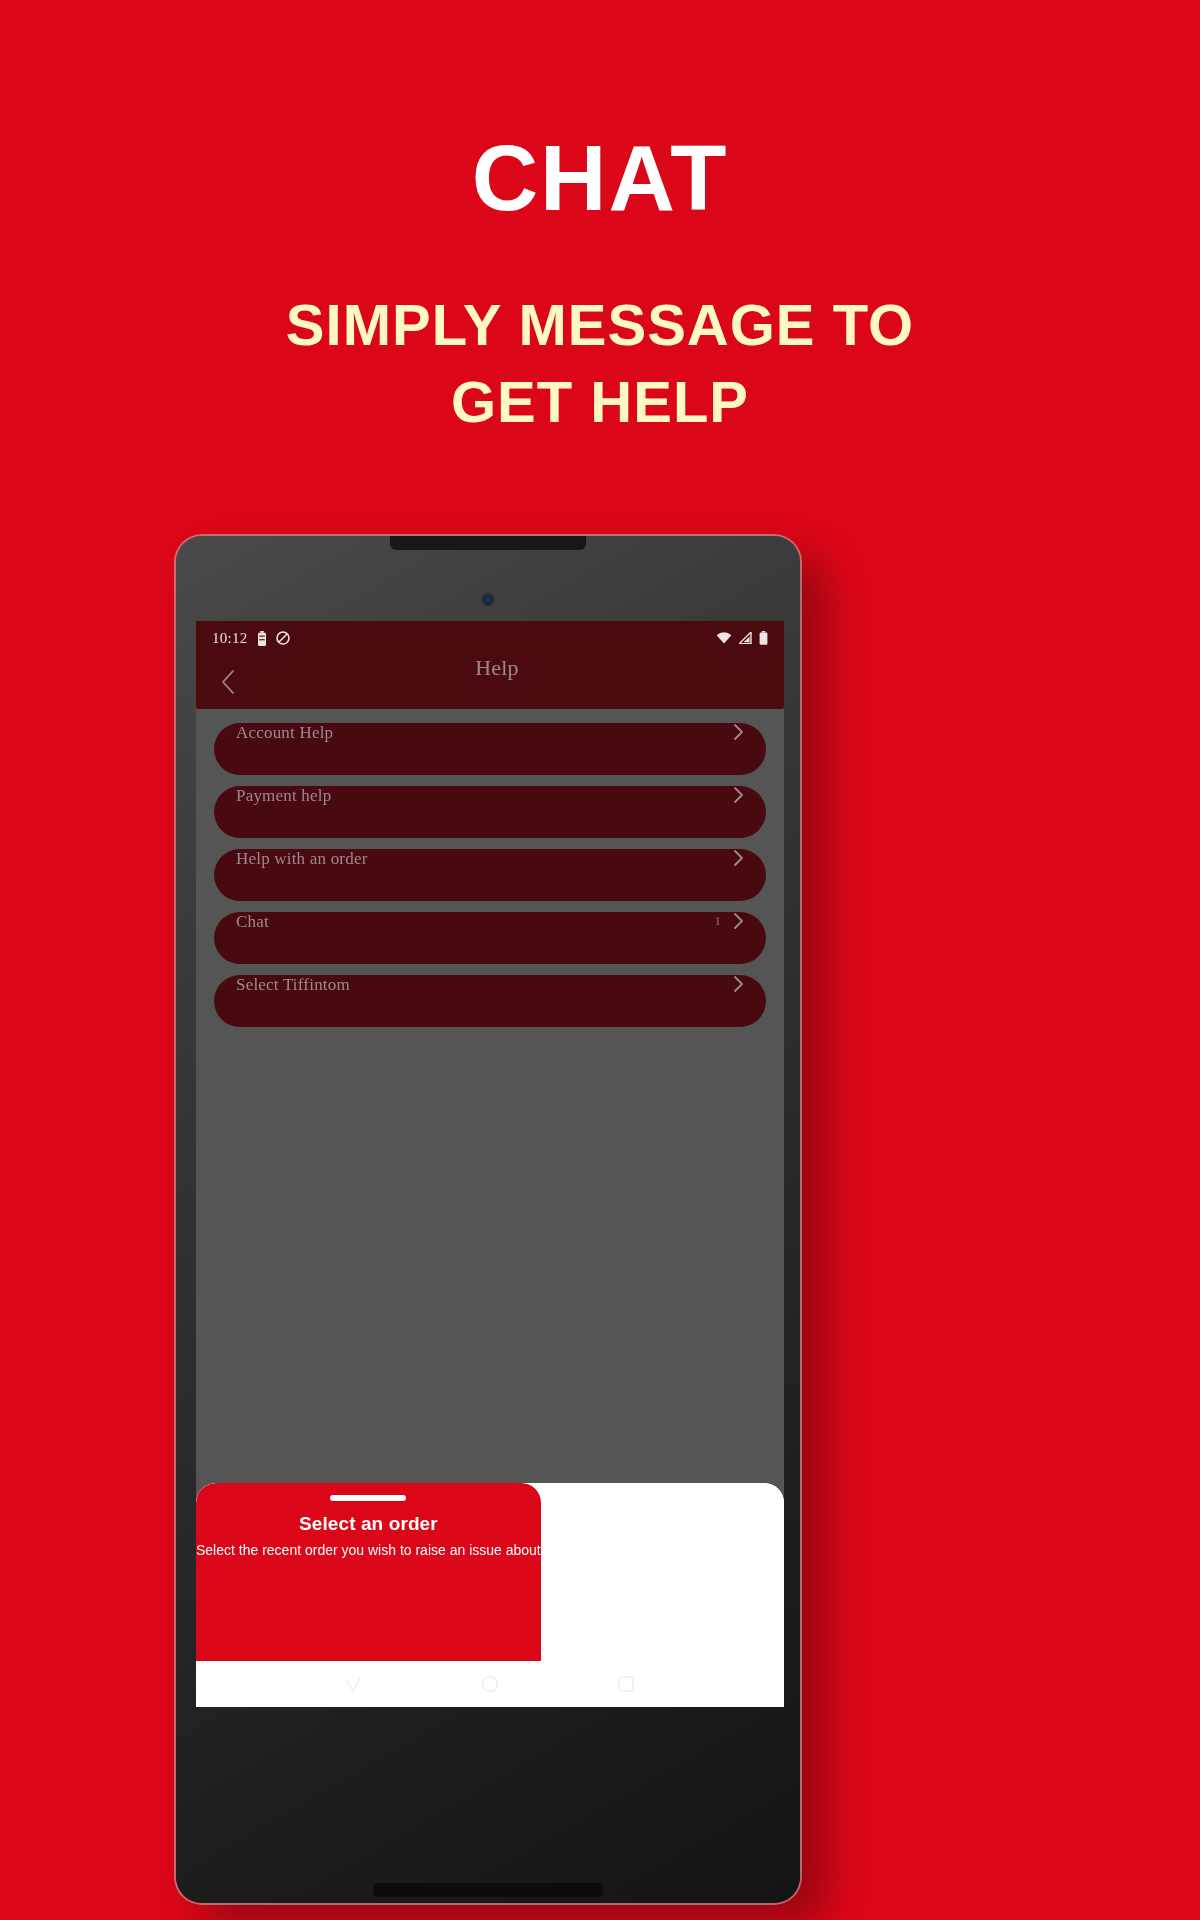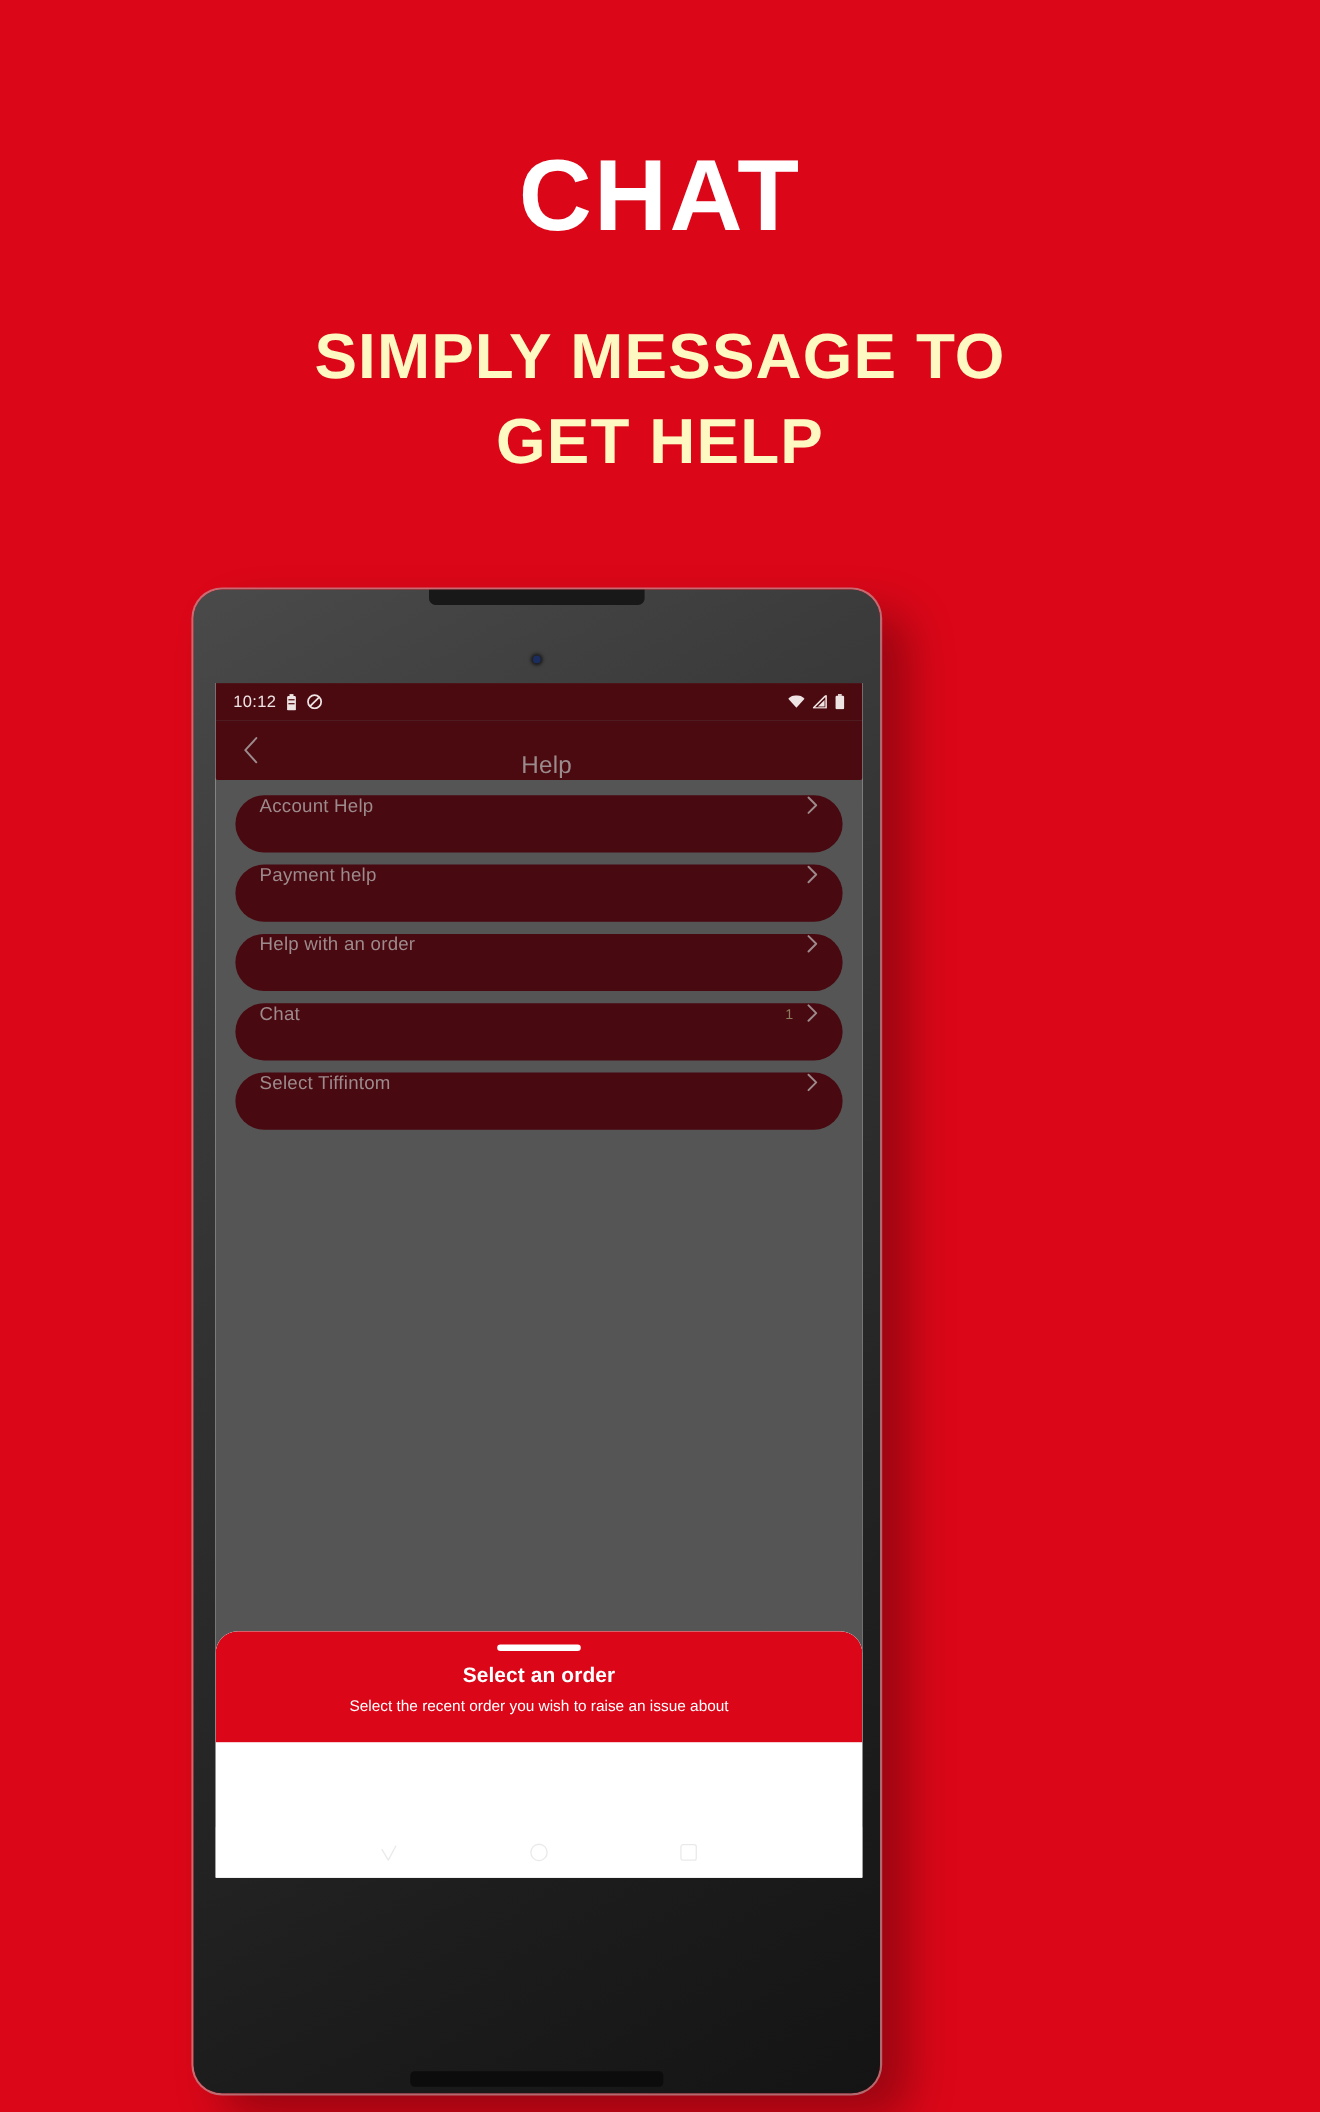--- a/index.html
+++ b/index.html
@@ -96,20 +96,21 @@
     height: 1086px;
     background: #FFFFFF;
     overflow: hidden;
   }
 
   
   .app-layer {
     position: absolute;
     inset: 0;
     background: #555555;
+    font-family: Liberation Serif, serif;
   }
   .statusbar {
     position: relative;
     height: 34px;
     background: #4A0A10;
     display: flex;
     align-items: center;
     padding: 0 16px;
     color: #E9DADA;
     font-size: 15px;
@@ -117,21 +118,21 @@
   .sb-left { display: flex; align-items: center; gap: 9px; }
   .sb-time { font-size: 15px; color: #EFE4E4; letter-spacing: .3px; }
   .sb-right { margin-left: auto; display: flex; align-items: center; gap: 7px; }
   .icon-svg { display: block; }
 
   .appbar {
     position: relative;
     height: 54px;
     background: #4A0A10;
     display: flex;
-    align-items: flex-end;
+    align-items: flex-start;
     border-bottom-left-radius: 2px;
     border-bottom-right-radius: 2px;
     padding-left: 14px;
   }
   .appbar-back {
     position: absolute;
     left: 18px;
     top: 50%;
     transform: translateY(-50%);
     width: 28px; height: 28px;
@@ -183,21 +184,21 @@
   .sheet {
     position: absolute;
     left: 0; right: 0;
     bottom: 0;
     height: 224px;
     background: #FFFFFF;
     border-top-left-radius: 20px;
     border-top-right-radius: 20px;
     overflow: hidden;
     display: flex;
-    flex-direction: column;
+    flex-direction: row;
   }
   .sheet-head {
     background: #DB0718;
     padding: 12px 0 14px 0;
     border-top-left-radius: 20px;
     border-top-right-radius: 20px;
   }
   .sheet-grabber {
     width: 76px;
     height: 6px;

